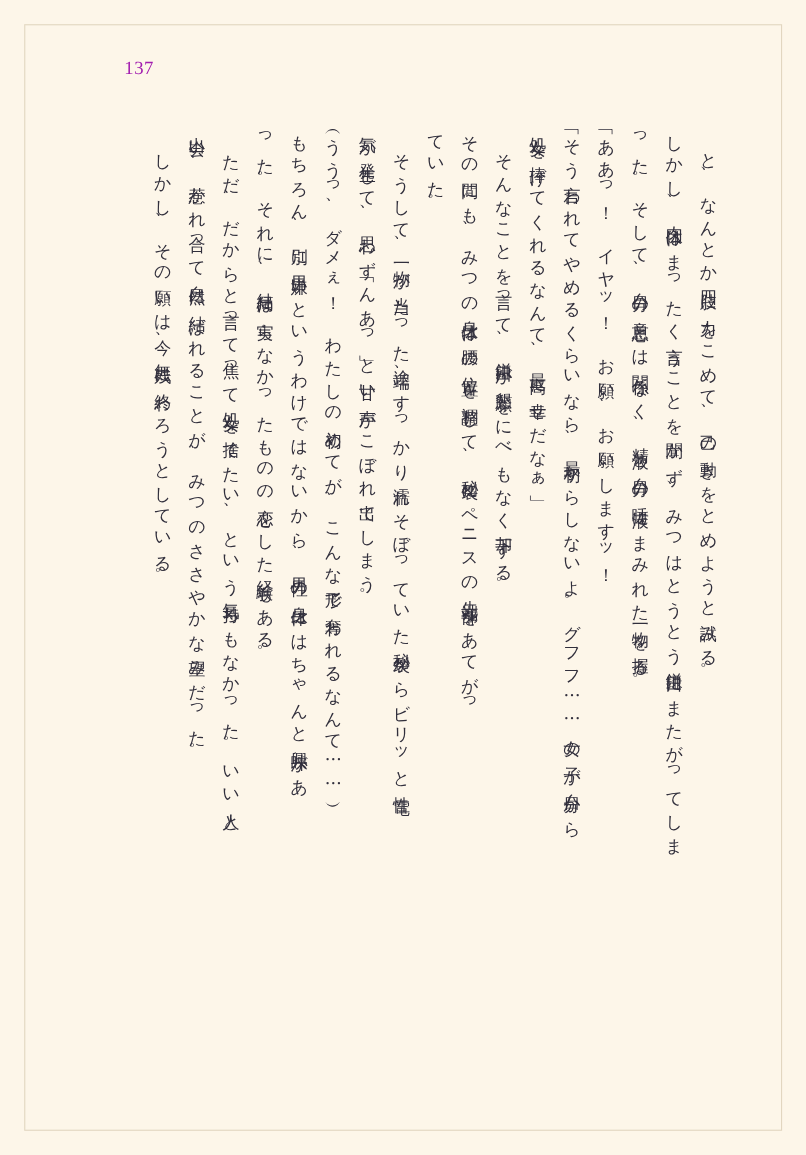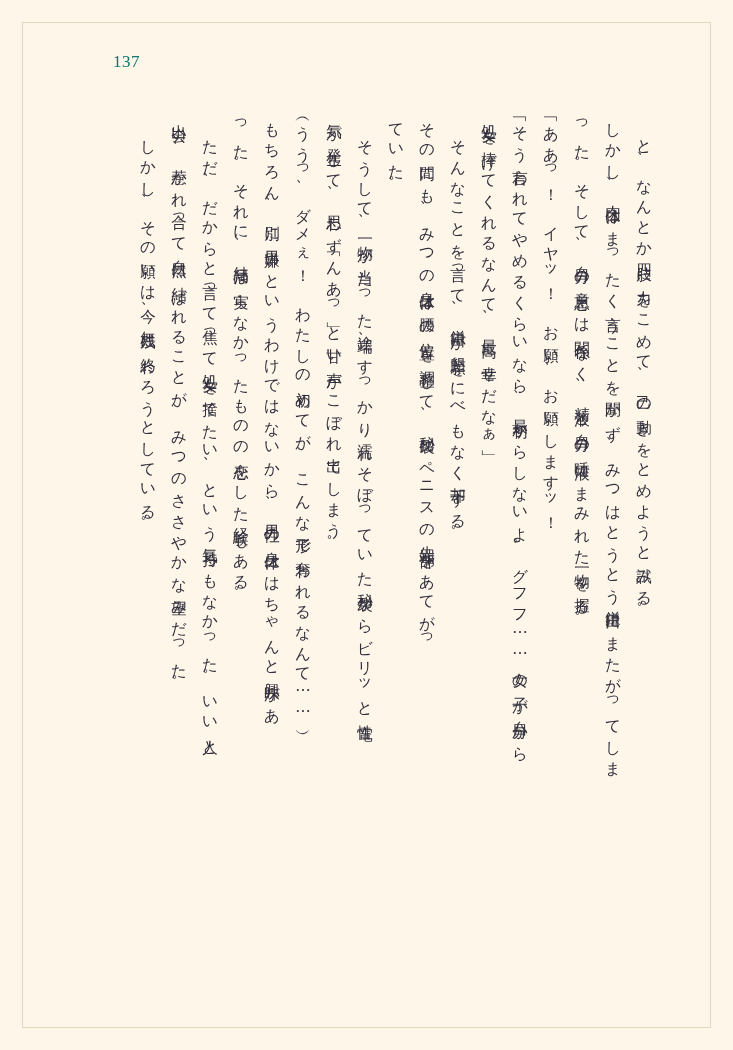--- a/index.html
+++ b/index.html
@@ -29,21 +29,21 @@
     bottom: 22px;
     border: 1px solid #e2d6c0;
     pointer-events: none;
   }
   .folio {
     position: absolute;
     left: 113px;
     top: 52px;
     font-size: 17px;
     font-family: "Liberation Serif", serif;
-    color: #0f766e;
+    color: #a21caf;
     letter-spacing: 0.5px;
   }
   .text-block {
     position: absolute;
     top: 112px;
     left: 68px;
     right: 74px;
     height: 845px;
     display: flex;
     flex-direction: row-reverse;

